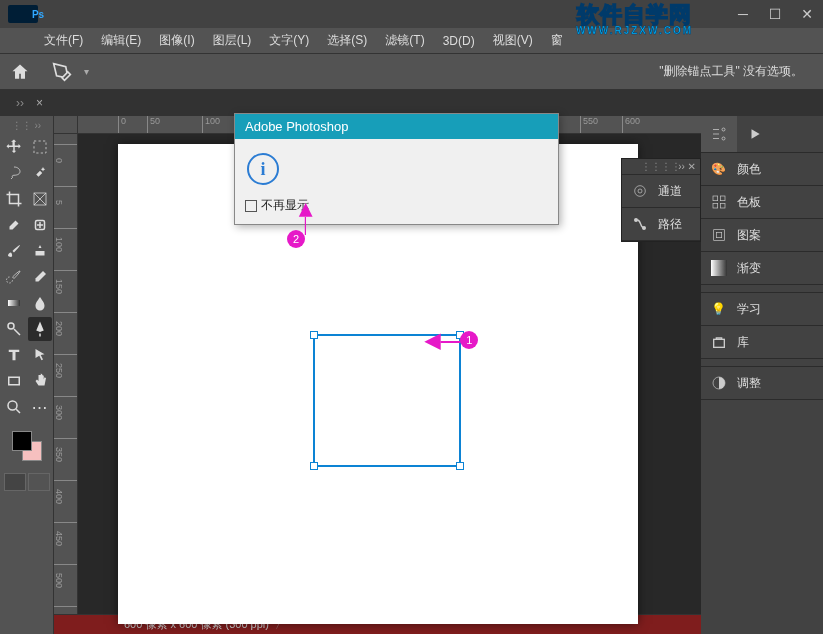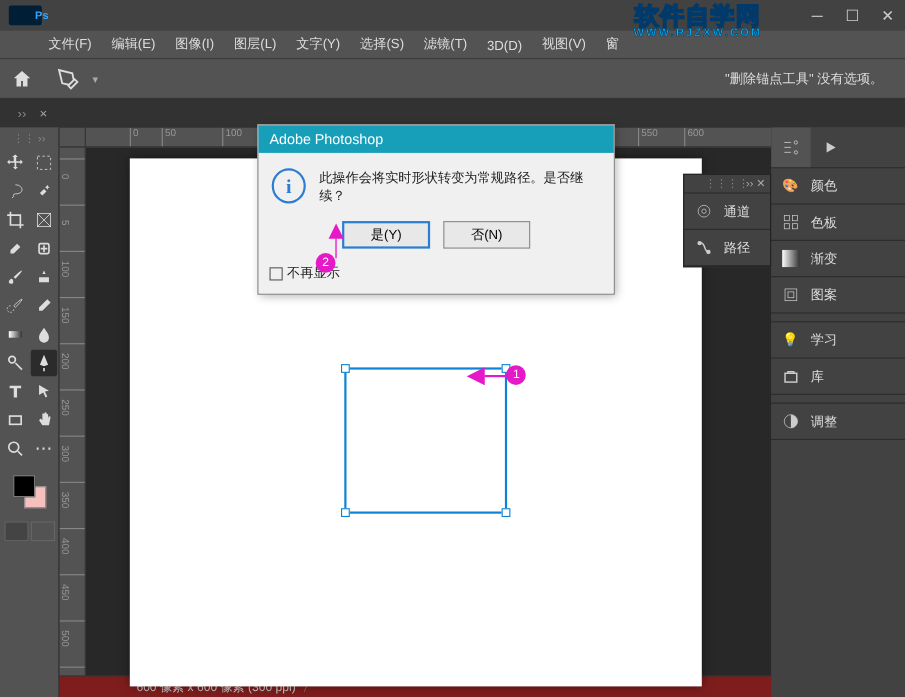--- a/index.html
+++ b/index.html
@@ -362,34 +362,34 @@
             <rect x="3" y="3" width="7" height="7"></rect>
             <rect x="14" y="3" width="7" height="7"></rect>
             <rect x="3" y="14" width="7" height="7"></rect>
             <rect x="14" y="14" width="7" height="7"></rect>
           </svg>
         </span>
         <span>色板</span>
       </div>
     <div class="panel-row">
         <span class="panel-icon">
-          <svg width="16" height="16">
-            <rect width="16" height="16" fill="url(#g1)"></rect>
-          </svg>
-        </span>
-        <span>渐变</span>
-      </div>
-    <div class="panel-row">
-        <span class="panel-icon">
           <svg width="16" height="16" viewBox="0 0 24 24" fill="none" stroke="#ccc">
             <rect x="4" y="4" width="16" height="16"></rect>
             <rect x="8" y="8" width="8" height="8"></rect>
           </svg>
         </span>
         <span>图案</span>
+      </div>
+    <div class="panel-row">
+        <span class="panel-icon">
+          <svg width="16" height="16">
+            <rect width="16" height="16" fill="url(#g1)"></rect>
+          </svg>
+        </span>
+        <span>渐变</span>
       </div>
     <div style="height:8px;border-bottom:1px solid #2b2b2b"></div>
     <div class="panel-row">
         <span class="panel-icon">💡</span>
         <span>学习</span>
       </div>
     <div class="panel-row">
         <span class="panel-icon">
           <svg width="16" height="16" viewBox="0 0 24 24" fill="none" stroke="#ccc" stroke-width="2">
             <rect x="4" y="8" width="16" height="12"></rect>
@@ -431,25 +431,20 @@
         </svg>
       </span>
       <span>路径</span>
     </div>
 </div>
 
 <div class="dialog">
   <div class="dialog-title">Adobe Photoshop</div>
   <div class="dialog-body">
     <div class="dialog-icon">i</div>
-    <div class="dialog-msg">此操作会将实时形状转变为常规路径。是否继续？</div>
-  </div>
-  <div class="dialog-btns">
-    <button class="dialog-btn primary">是(Y)</button>
-    <button class="dialog-btn">否(N)</button>
   </div>
   <div class="dialog-footer">
     <div class="dialog-chk"></div>
     <span>不再显示</span>
   </div>
 </div>
 
 <div class="ann2-arrow">◀—</div>
 <div class="ann2">
     <span class="ann-num">2</span>

